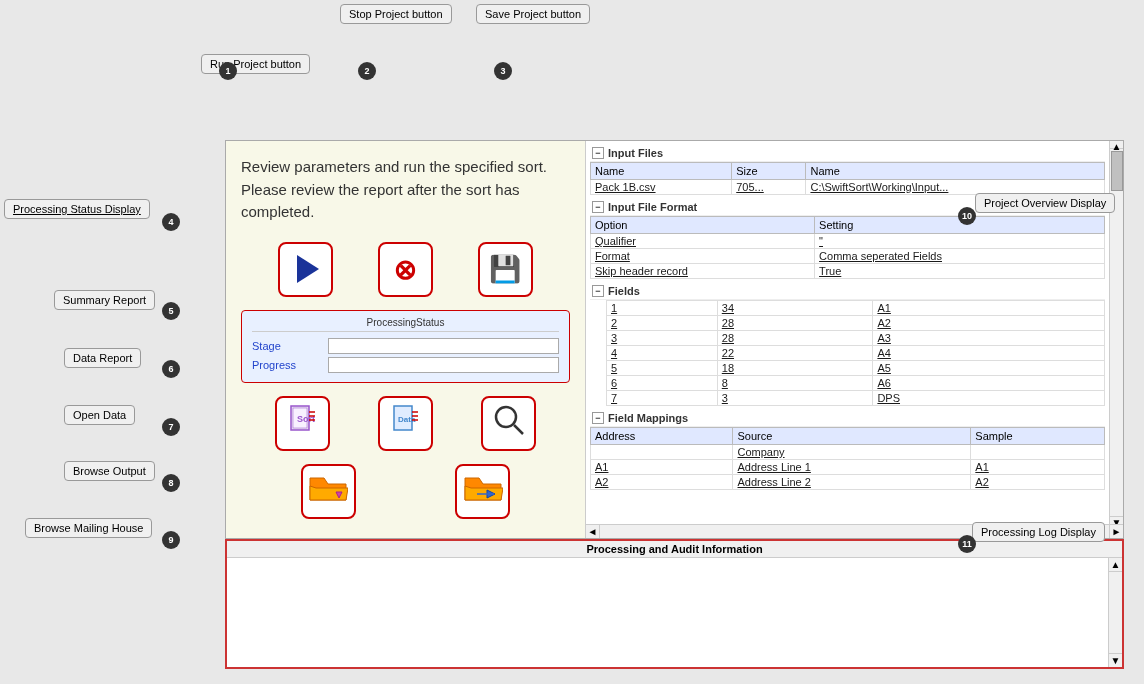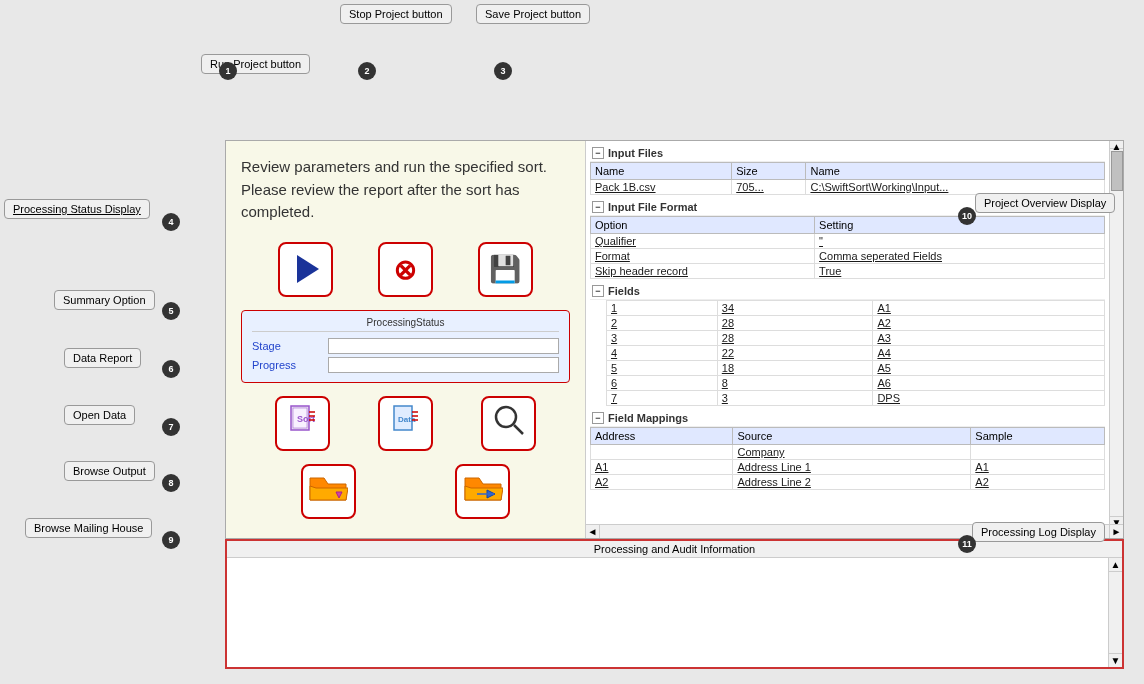--- a/index.html
+++ b/index.html
@@ -304,21 +304,21 @@
     }
   </style>
 </head>
 <body>
 
 <div class="tooltip-label" style="top:11px; left:201px;margin-top:43px;">Run Project button</div>
 <div class="tooltip-label" style="top:4px; left:340px;">Stop Project button</div>
 <div class="tooltip-label" style="top:4px; left:476px;">Save Project button</div>
 
 <div class="tooltip-label" style="top:199px; left:4px;text-decoration:underline;">Processing Status Display</div>
-<div class="tooltip-label" style="top:290px; left:54px;">Summary Option</div>
+<div class="tooltip-label" style="top:290px; left:54px;">Summary Report</div>
 <div class="tooltip-label" style="top:348px; left:64px;">Data Report</div>
 <div class="tooltip-label" style="top:405px; left:64px;">Open Data</div>
 <div class="tooltip-label" style="top:461px; left:64px;">Browse Output</div>
 <div class="tooltip-label" style="top:518px; left:25px;">Browse Mailing House</div>
 
 <div class="tooltip-label" style="top:193px; left:975px;">Project Overview Display</div>
 <div class="tooltip-label" style="top:522px; left:972px;">Processing Log Display</div>
 
 <div class="badge" style="top:62px; left:219px;">1</div>
 <div class="badge" style="top:62px; left:358px;">2</div>
@@ -562,21 +562,21 @@
       <div style="height:14px; border-top:1px solid #ccc; display:flex; background:#f0f0f0;">
         <div style="width:14px; text-align:center; cursor:pointer; border-right:1px solid #ccc; font-size:10px; line-height:14px;">◄</div>
         <div style="flex:1; background:#f0f0f0;"></div>
         <div style="width:14px; text-align:center; cursor:pointer; border-left:1px solid #ccc; font-size:10px; line-height:14px;">►</div>
       </div>
     </div>
   </div>
 
   <div class="bottom-section">
     <div style="display:flex; align-items:center; position:relative;">
-      <div class="log-title-bar" style="flex:1;">Processing and Audit Information</div>
+      <div class="log-title-bar" style="flex:1;font-weight:bold;">Processing and Audit Information</div>
     </div>
     <div style="display:flex; flex:1; overflow:hidden;">
       <div class="log-content"></div>
       <div style="width:14px; background:#f0f0f0; border-left:1px solid #ccc; display:flex; flex-direction:column;">
         <div style="font-size:10px; text-align:center; cursor:pointer; border-bottom:1px solid #ccc; height:14px; line-height:14px;">▲</div>
         <div style="flex:1;"></div>
         <div style="font-size:10px; text-align:center; cursor:pointer; border-top:1px solid #ccc; height:14px; line-height:14px;">▼</div>
       </div>
     </div>
   </div>

